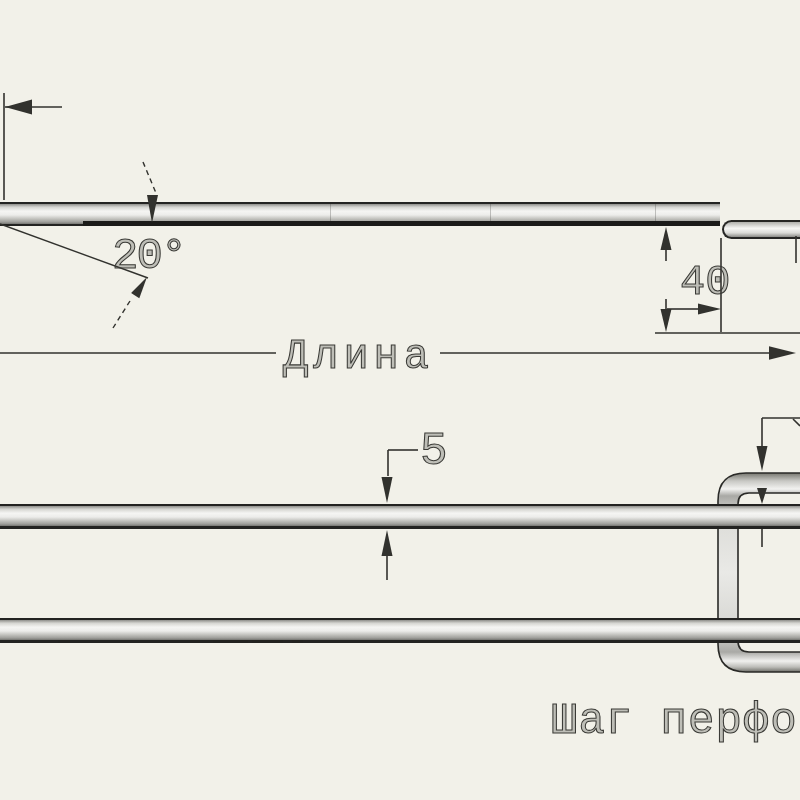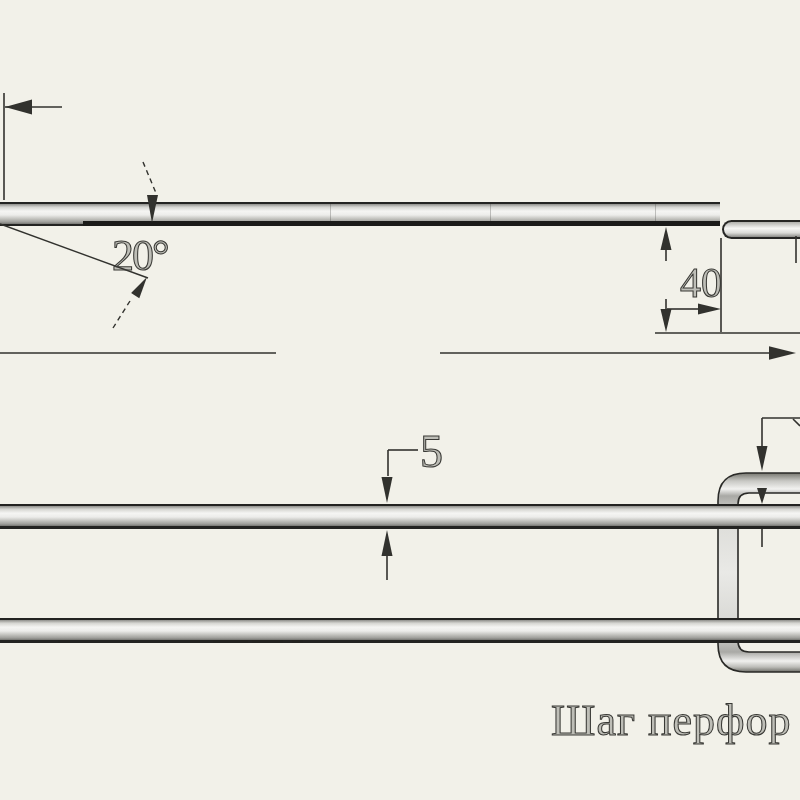--- a/index.html
+++ b/index.html
@@ -1,21 +1,21 @@
 <!DOCTYPE html>
 <html><head>
 <meta charset="utf-8">
 <style>
   html,body{margin:0;padding:0;}
   #canvas{
     position:relative;
     width:800px;height:800px;
     background:#f2f1e9;
     overflow:hidden;
-    font-family:Liberation Serif, serif;
+    font-family:Liberation Mono, monospace;
   }
   .layer{position:absolute;left:0;top:0;width:800px;height:800px;pointer-events:none;}
   .rod{position:absolute;box-sizing:border-box;}
   .rod-h{
     background:linear-gradient(180deg,#8e8e8a 0%,#d6d6d2 16%,#f5f5f3 36%,#ececea 55%,#c2c2be 74%,#9e9e9a 90%,#757571 100%);
     border-top:2px solid #232321;
     border-bottom:2px solid #232321;
   }
   .seam{position:absolute;top:0;bottom:0;width:1px;background:rgba(70,70,66,.30);}
   .shadow-bar{position:absolute;background:#1b1b19;}
@@ -137,16 +137,17 @@
       <path d="M762 418 V446"></path>
       <path d="M762 471 L756.5 446 L767.5 446 Z" fill="#32322e" stroke="none"></path>
       <path d="M762 504 L757 488 L767 488 Z" fill="#32322e" stroke="none"></path>
       <path d="M762 529 V547"></path>
       <path d="M793 419 L800 426"></path>
     </g>
   </svg>
 
   <div class="cad-text t-angle">20°</div>
   <div class="cad-text t-step">40</div>
+  <div class="cad-text t-length">Длина</div>
   <div class="cad-text t-diam">5</div>
   <div class="cad-text t-pitch">Шаг перфор</div>
 
 </div>
 
 </body></html>

